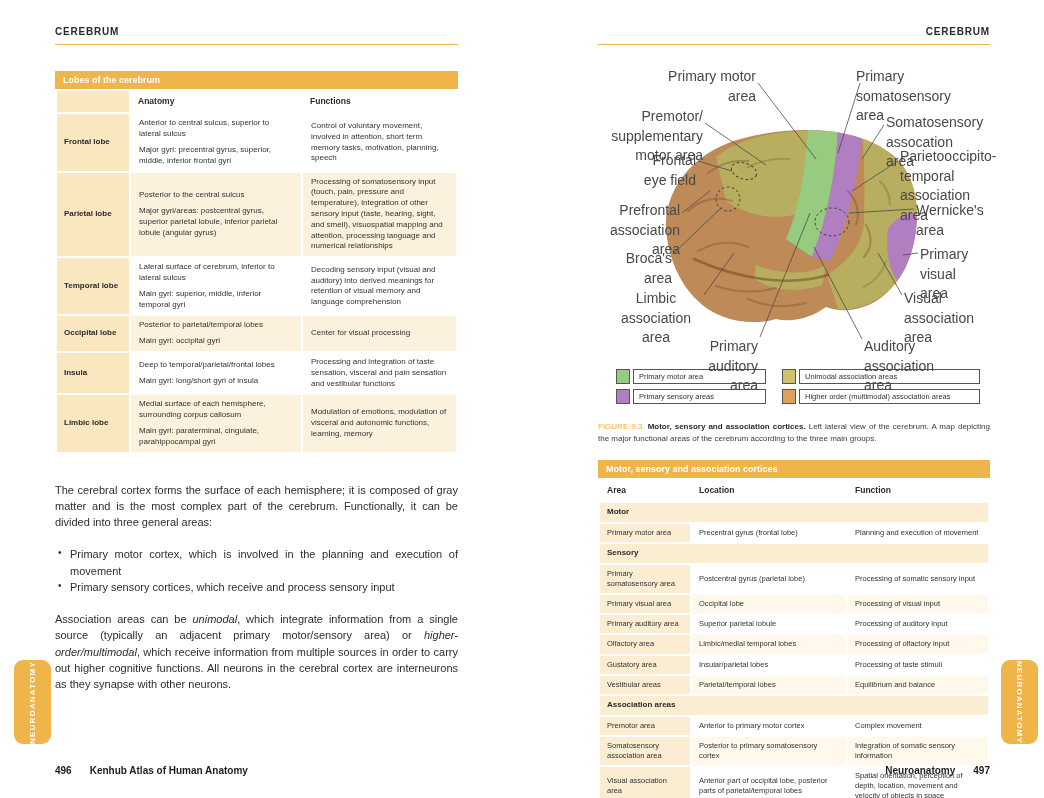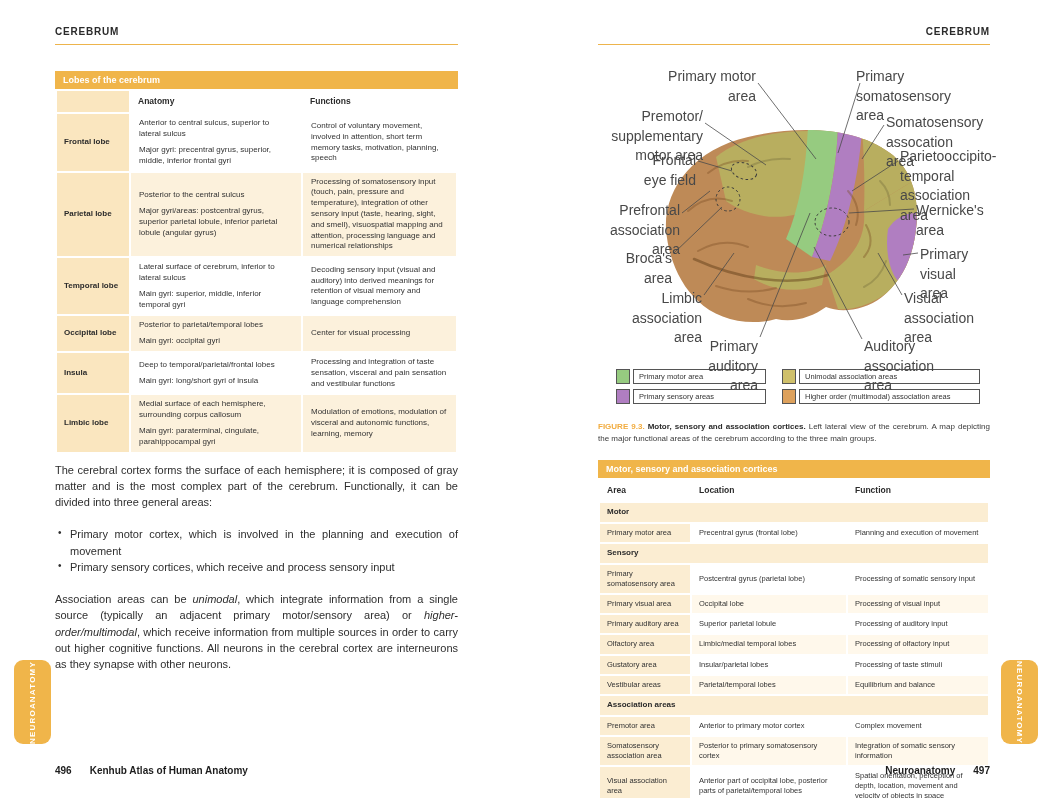--- a/index.html
+++ b/index.html
@@ -25,21 +25,21 @@
   thead th.corner { background:#FAE6BF; }
   th.row-label { background:#FAE6BF; font-weight:bold; padding:4px 7px; color:#2b2b2b; width:72px; }
   .lobes td { padding:4px 8px; }
   .lobes td p { margin:0 0 5px 0; }
   .lobes td p:last-child { margin-bottom:0; }
   .lobes col.c-anat { width:170px; }
   .lobes tr.row td { background:#fff; }
   .lobes tr.row-alt td { background:#FCF1DC; }
 
   
-  .bodytext { margin-top:8px; font-size:11px; line-height:1.48; text-align:justify; color:#2e2e2e; }
+  .bodytext { margin-top:28px; font-size:11px; line-height:1.48; text-align:justify; color:#2e2e2e; }
   .bullets { margin-top:16px; margin-bottom:16px; list-style:none; }
   .bullets li { position:relative; padding-left:15px; font-size:11px; line-height:1.48;
                 text-align:justify; color:#2e2e2e; }
   .bullets li::before { content:"\2022"; position:absolute; left:3px; top:0; font-size:10px; }
 
   
   .footer { position:absolute; bottom:22px; left:55px; right:64px; font-size:10px;
             font-weight:bold; color:#1d1d1d; }
   .page-right .footer { left:76px; right:54px; text-align:right; }
   .footer .gap { display:inline-block; width:18px; }
@@ -60,21 +60,21 @@
   .fig-label.r { text-align:right; }
 
   .legend { display:grid; grid-template-columns:150px 198px; grid-template-rows:repeat(2,15px);
             grid-auto-flow:column; gap:5px 16px; margin:8px 0 0 18px; }
   .legend-item { display:flex; align-items:stretch; }
   .swatch { width:14px; border:1px solid #555; margin-right:3px; }
   .legend-label { flex:1; border:1px solid #555; background:#fff; font-size:7.5px;
                   display:flex; align-items:center; padding:0 5px; color:#333; }
 
   .fig-caption { margin-top:17px; font-size:8px; line-height:1.55; color:#3a3a3a; text-align:justify; }
-  .cap-tag { color:#F2AC3F; font-weight:bold; }
+  .cap-tag { color:#F2AC3F; font-weight:normal; }
   .cap-title { font-weight:bold; color:#2b2b2b; }
 
   
   .cortices col.c-area { width:90px; }
   .cortices col.c-loc { width:154px; }
   .cortices td { padding:4px 7px; font-size:7.5px; }
   .cortices td.area-cell { background:#FBEDD2; }
   .cortices tr.sec td { background:#FBEDD2; font-weight:bold; font-size:8px; color:#2b2b2b; padding:4px 7px; }
   .cortices tr.d0 td:not(.area-cell) { background:#fff; }
   .cortices tr.d1 td:not(.area-cell) { background:#FFF8EB; }
@@ -246,21 +246,21 @@
 temporal
 association area</div>
       <div class="fig-label r" style="left:10px;  top:140px; width:72px;">Prefrontal
 association
 area</div>
       <div class="fig-label" style="left:318px; top:140px; width:66px;">Wernicke's
 area</div>
       <div class="fig-label r" style="left:14px;  top:188px; width:60px;">Broca's area</div>
       <div class="fig-label" style="left:322px; top:184px; width:66px;">Primary
 visual area</div>
-      <div class="fig-label r" style="left:12px;  top:228px; width:92px;">Limbic association
+      <div class="fig-label r" style="left:12px;  top:228px; width:92px;text-align:center;">Limbic association
 area</div>
       <div class="fig-label" style="left:306px; top:228px; width:86px;">Visual association
 area</div>
       <div class="fig-label r" style="left:70px;  top:276px; width:90px;">Primary auditory
 area</div>
       <div class="fig-label" style="left:266px; top:276px; width:112px;">Auditory association
 area</div>
     </div>
 
     <div class="legend">

